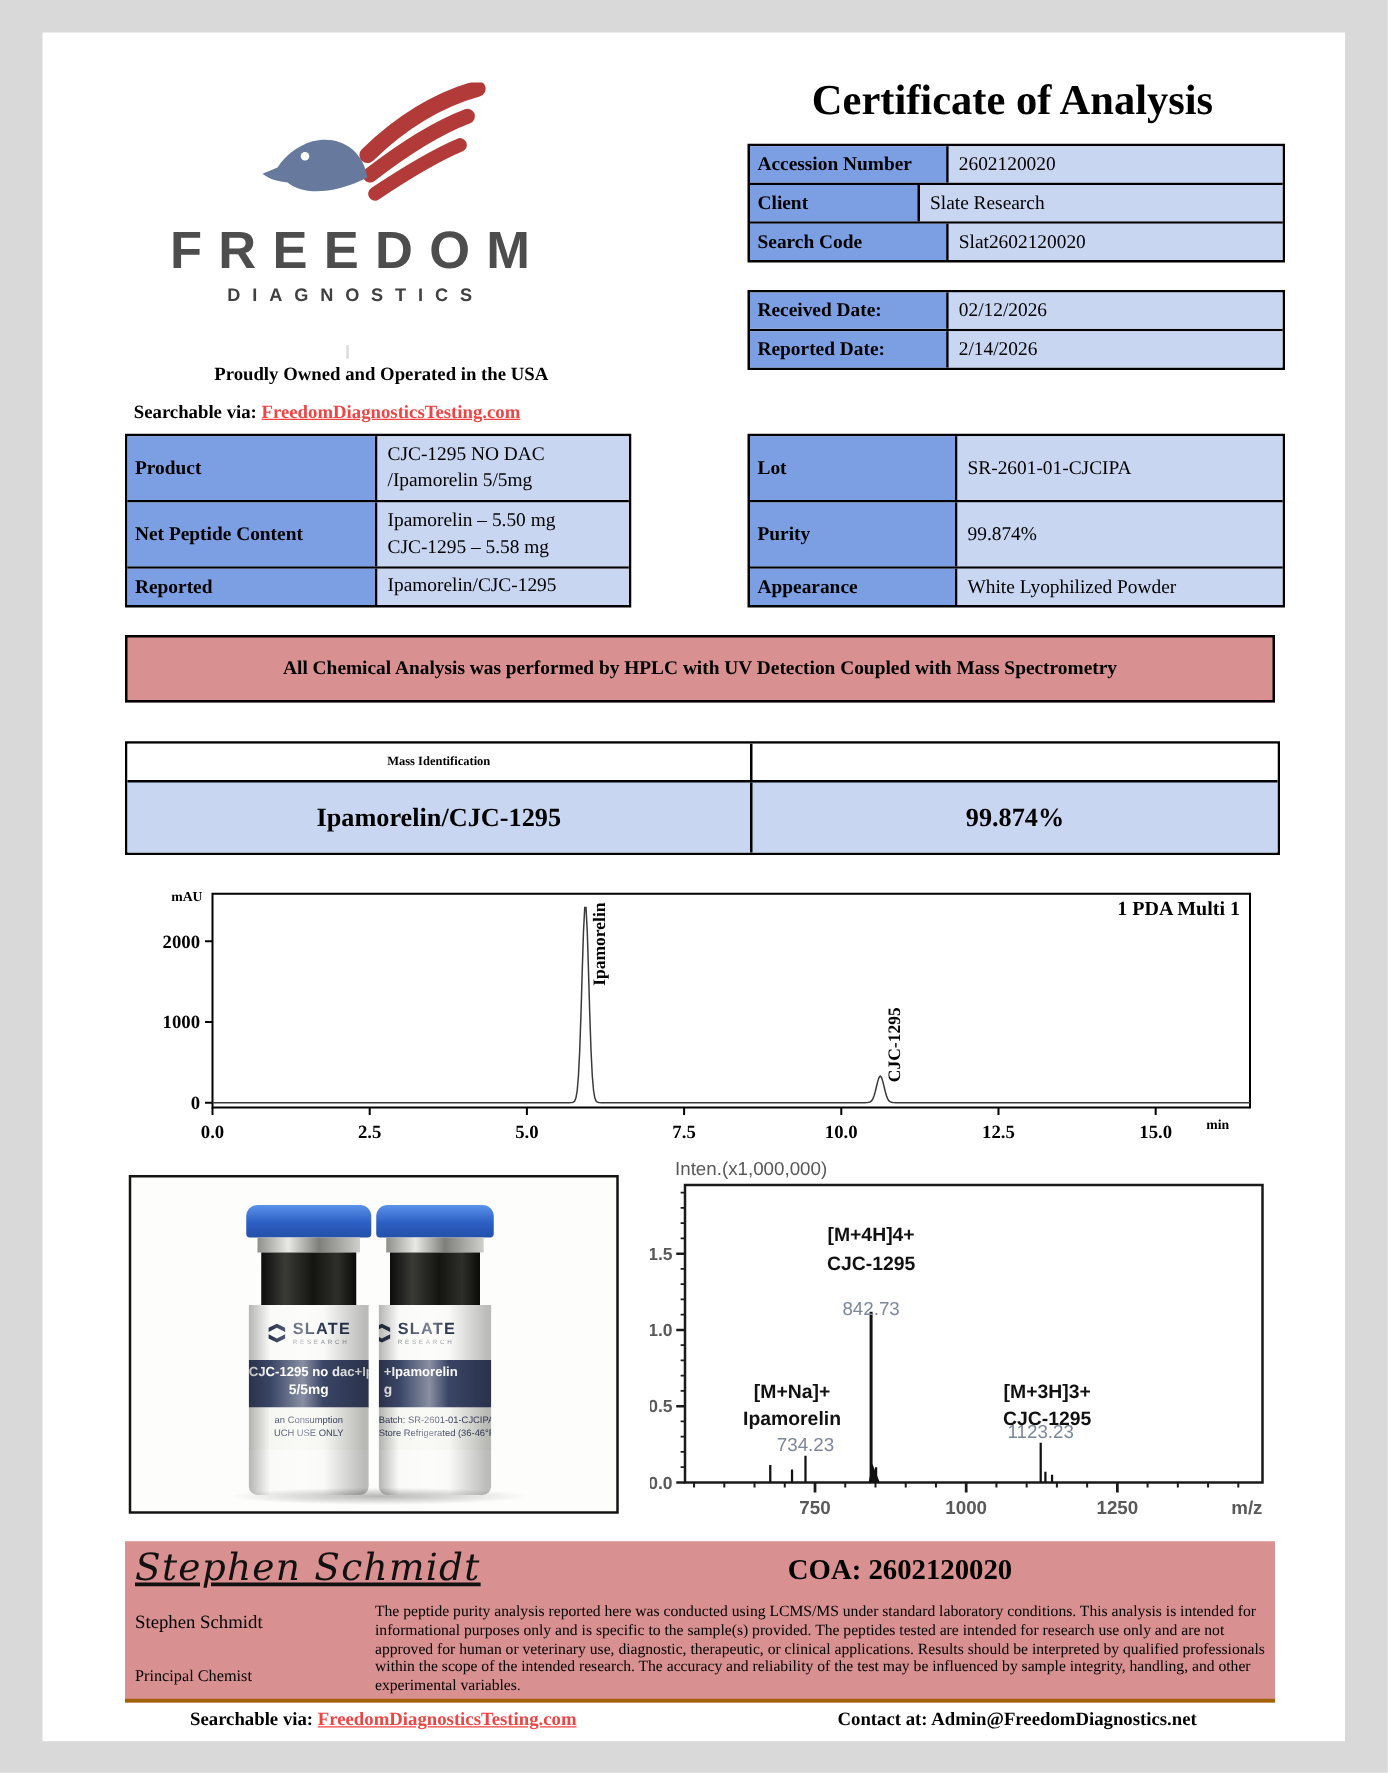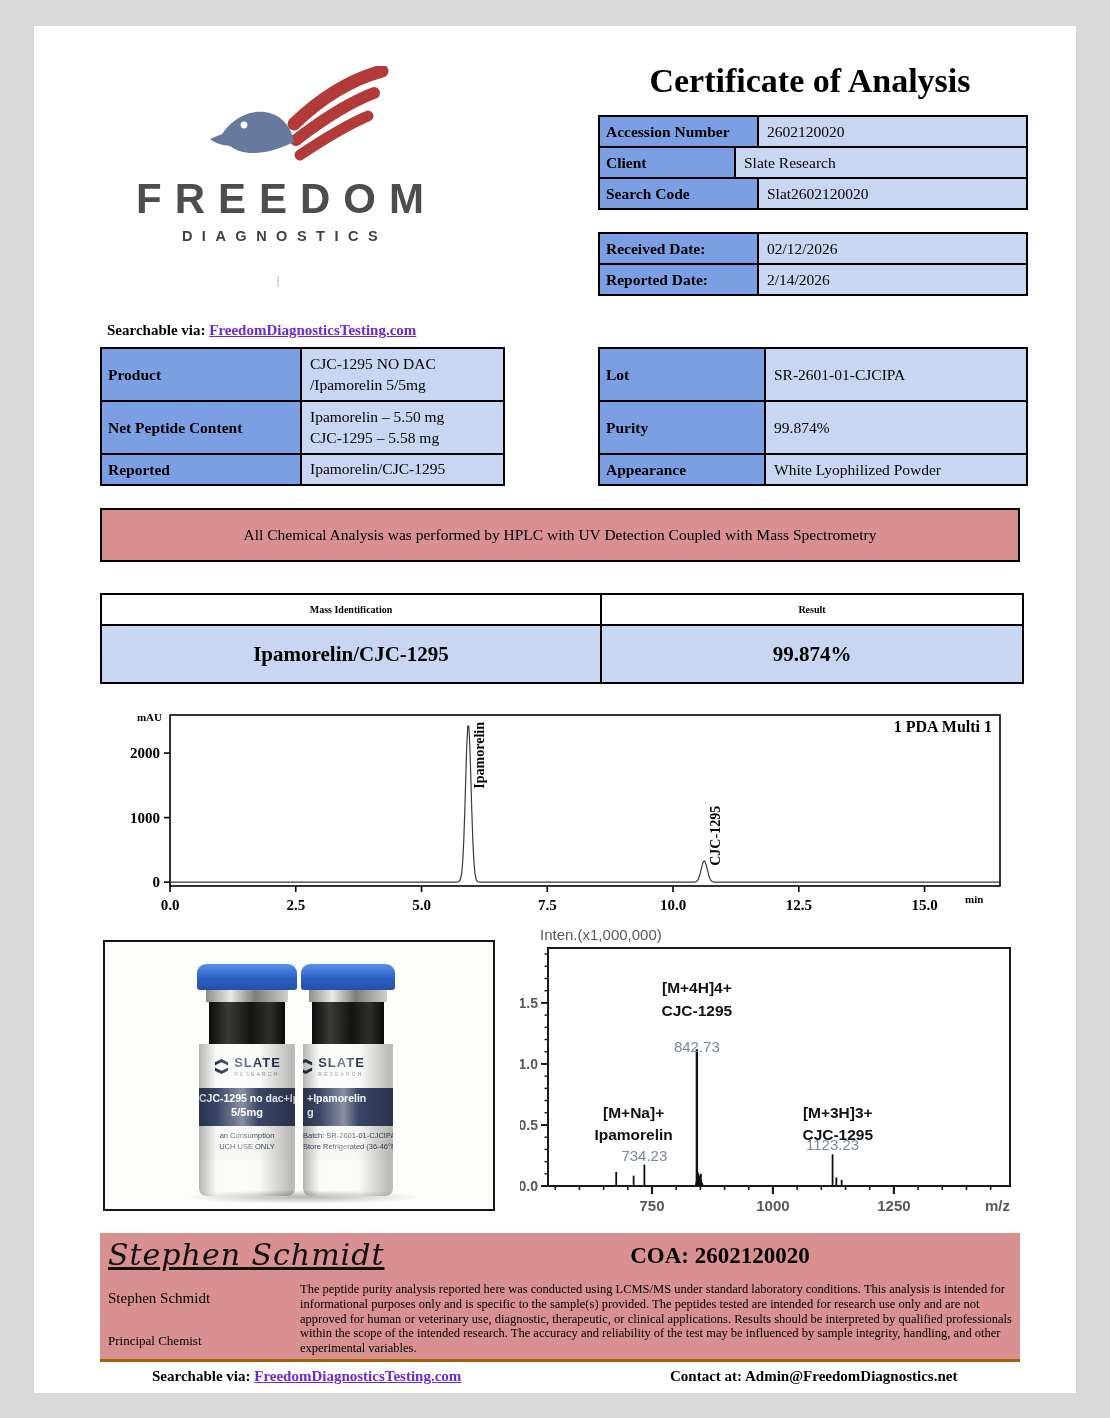--- a/index.html
+++ b/index.html
@@ -9,33 +9,33 @@
   
   .doc-title{left:546px;top:36px;width:460px;text-align:center;font-weight:bold;font-size:34px;color:#000;}
   .logo{left:76px;top:40px;width:340px;text-align:center;}
   .logo-word{font-family:"Liberation Sans",sans-serif;font-weight:bold;font-size:42px;color:#4d4d4d;
     letter-spacing:13px;margin-left:13px;line-height:1;}
   .logo-sub{font-family:"Liberation Sans",sans-serif;font-weight:bold;font-size:14.5px;color:#404040;
     letter-spacing:9.5px;margin-left:9px;margin-top:8px;}
   .logo-tick{left:243px;top:250px;width:2px;height:11px;background:#dcdcdc;}
   .tagline{left:76px;top:266px;width:390px;text-align:center;font-weight:bold;font-size:15px;}
   .search-line{left:73px;top:296px;font-weight:bold;font-size:15px;}
-  a.doclink{color:#6d28d9;text-decoration:underline;font-weight:bold;cursor:pointer;}
+  a.doclink{color:#ef4444;text-decoration:underline;font-weight:bold;cursor:pointer;}
   
   .blue-table{border:2px solid #000;}
   .bt-row{display:flex;border-top:2px solid #000;}
   .bt-row:first-child{border-top:none;}
   .bt-label{background:#7c9fe4;border-right:2px solid #000;font-weight:bold;font-size:15.5px;
     display:flex;align-items:center;padding-left:6px;box-sizing:border-box;flex-shrink:0;}
   .bt-val{background:#c9d6f1;flex:1;display:flex;flex-direction:column;justify-content:center;
     padding-left:8px;font-size:15.5px;box-sizing:border-box;}
   .bt-val span{display:block;line-height:1.35;}
   
   .banner{left:66px;top:482px;width:920px;height:54px;background:#d99090;border:2px solid #000;
-    display:flex;align-items:center;justify-content:center;font-weight:normal;font-size:15.5px;box-sizing:border-box;}
+    display:flex;align-items:center;justify-content:center;font-weight:bold;font-size:15.5px;box-sizing:border-box;}
   
   .mass-table{left:66px;top:567px;width:920px;border:2px solid #000;}
   .mt-row{display:flex;}
   .mt-h{height:29px;background:#fff;}
   .mt-v{height:56px;background:#c9d6f1;border-top:2px solid #000;}
   .mt-c1{width:500px;border-right:2px solid #000;box-sizing:border-box;display:flex;align-items:center;justify-content:center;}
   .mt-c2{flex:1;display:flex;align-items:center;justify-content:center;}
   .mt-h div{font-weight:bold;font-size:10px;}
   .mt-v div{font-weight:bold;font-size:21px;}
   
@@ -91,20 +91,21 @@
       <path d="M186 74 Q230 40 264 27" stroke="#b23a38" stroke-width="12" fill="none" stroke-linecap="round"></path>
       <path d="M190 89 Q232 61 258 50" stroke="#b23a38" stroke-width="11" fill="none" stroke-linecap="round"></path>
       <path d="M184 76 C180 52 160 42 140 47 C127 51 118 59 112 68 L100 73 C106 78 113 79 120 80 C132 90 156 90 184 76 Z" fill="#68799e"></path>
       <circle cx="134" cy="59" r="3.4" fill="#ffffff"></circle>
     </svg>
     <div class="logo-word">FREEDOM</div>
     <div class="logo-sub">DIAGNOSTICS</div>
   </div>
   <div class="abs logo-tick"></div>
 
+  <div class="abs tagline">Proudly Owned and Operated in the USA</div>
   <div class="abs search-line">
     <span>Searchable via:</span>
     <a class="doclink">FreedomDiagnosticsTesting.com</a>
   </div>
 
   <div class="abs blue-table" style="left:564px;top:89px;width:426px;">
     <div class="bt-row" style="height:29px;">
       <div class="bt-label" style="width:159px;">Accession Number</div>
       <div class="bt-val">2602120020</div>
     </div>
@@ -165,21 +166,20 @@
       <div class="bt-label" style="width:166px;">Appearance</div>
       <div class="bt-val">White Lyophilized Powder</div>
     </div>
   </div>
 
   <div class="abs banner">All Chemical Analysis was performed by HPLC with UV Detection Coupled with Mass Spectrometry</div>
 
   <div class="abs mass-table">
     <div class="mt-row mt-h">
       <div class="mt-c1">Mass Identification</div>
-      <div class="mt-c2">Result</div>
     </div>
     <div class="mt-row mt-v">
       <div class="mt-c1">Ipamorelin/CJC-1295</div>
       <div class="mt-c2">99.874%</div>
     </div>
   </div>
 
   <div class="abs hplc-chart"><svg width="900" height="212" viewBox="0 0 900 212">
         <rect x="56" y="10" width="830" height="171" fill="#ffffff" stroke="#000" from="" stroke-width="1.6"></rect>
         <line x1="50" y1="177.12830188679246" x2="56" y2="177.12830188679246" stroke="#000" stroke-width="1.6"></line>

